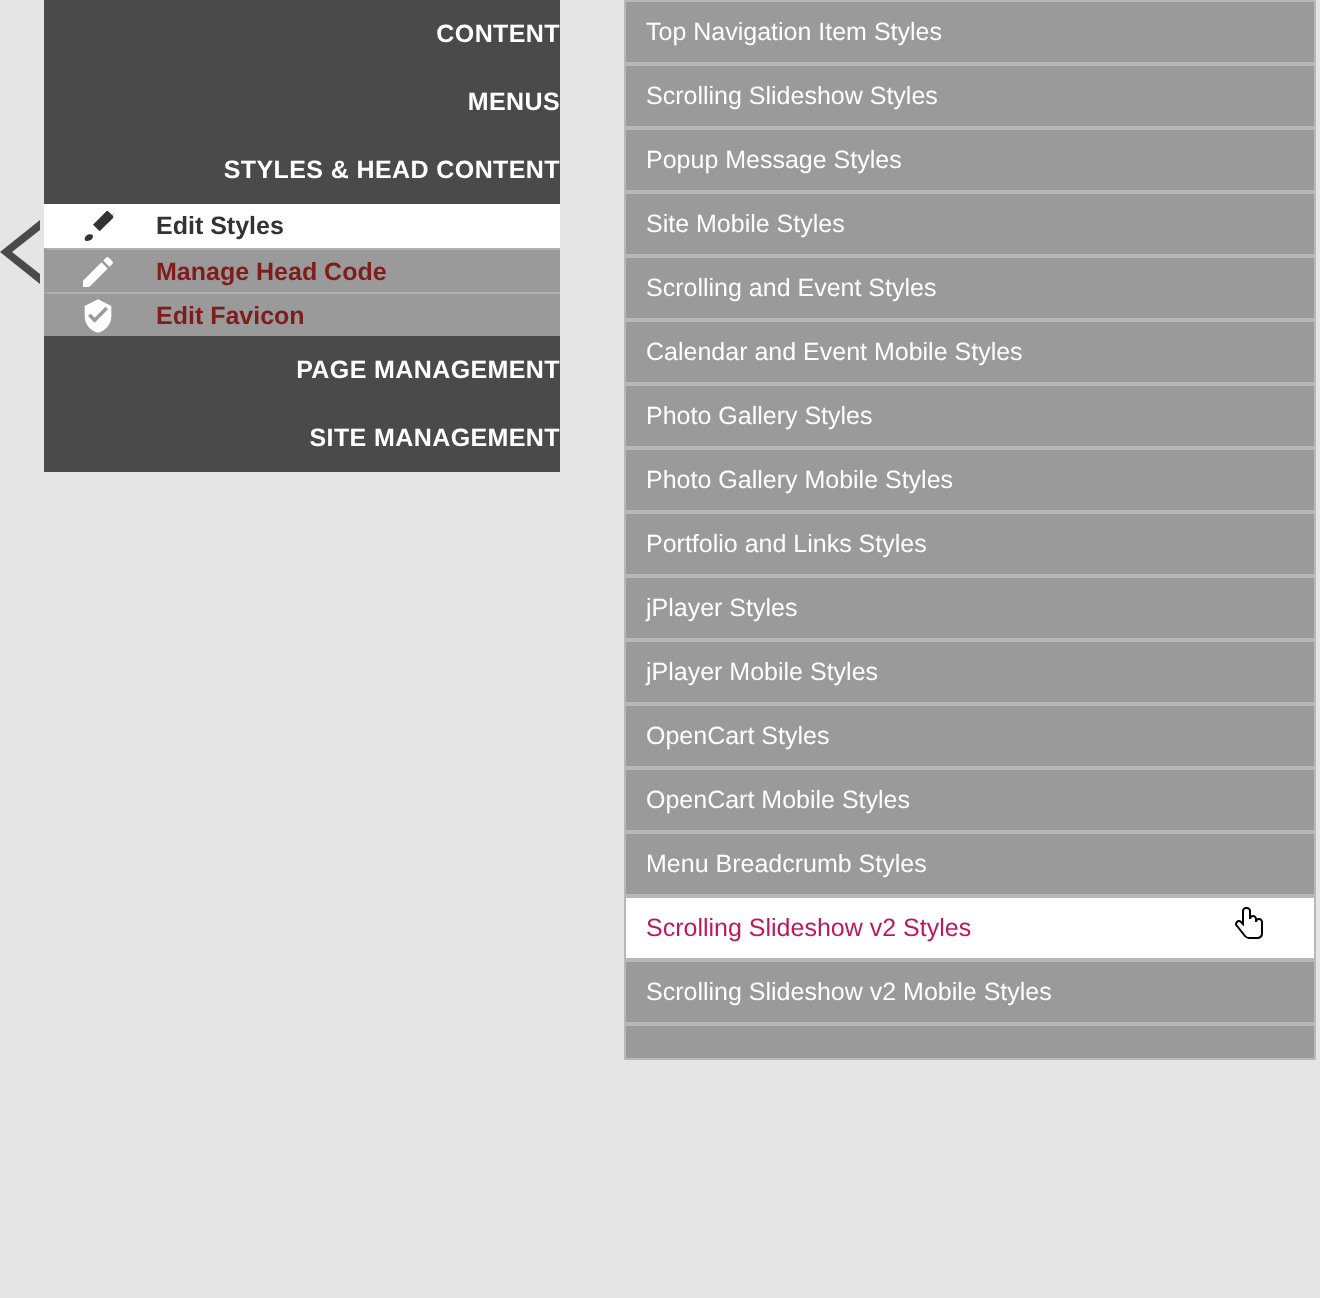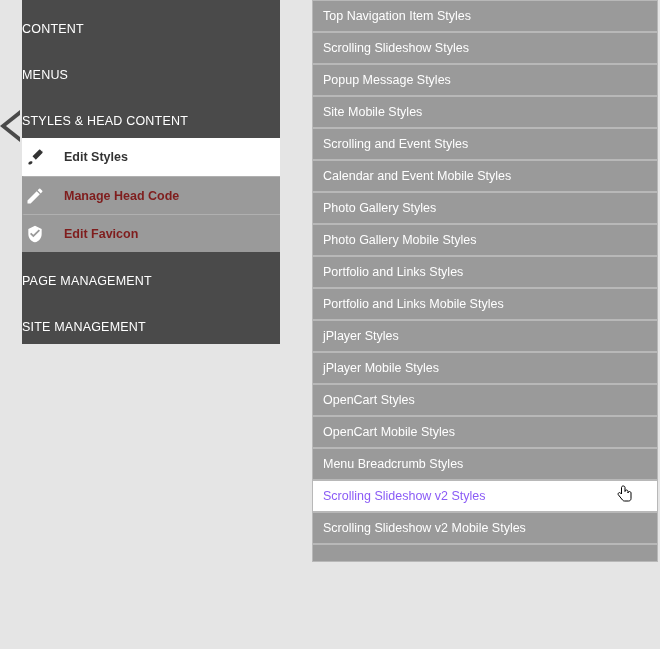--- a/index.html
+++ b/index.html
@@ -35,32 +35,32 @@
     top: 115px;
     width: 0;
     height: 0;
     border-top: 11px solid transparent;
     border-bottom: 11px solid transparent;
     border-right: 14px solid #e5e5e5;
     z-index: 6;
   }
   .section-header {
     color: #fff;
-    font-weight: normal;
+    font-weight: bold;
     font-size: 12.5px;
-    text-align: left;
+    text-align: right;
     padding: 10px 0 10px 0;
     letter-spacing: 0.2px;
     cursor: pointer;
-    margin-top: 12px;
   }
   .menu-item {
     display: flex;
     align-items: center;
-    height: 38px;
+    height: 22px;
+    padding-left: 14px;
     font-size: 12.5px;
     font-weight: bold;
     border-left: 2px solid rgba(255,255,255,0);
     cursor: pointer;
   }
   .menu-item.active {
     background: #fff;
     color: #333;
   }
   .menu-item.inactive {
@@ -89,21 +89,21 @@
     font-size: 12.5px;
     padding: 8px 10px;
     border: 1px solid #b8b8b8;
     border-top: 1px solid #b8b8b8;
     cursor: pointer;
     white-space: nowrap;
     overflow: hidden;
   }
   .style-item.hovered {
     background: #fff;
-    color: #8b5cf6;
+    color: #be185d;
     position: relative;
   }
   .cursor-hand {
     position: absolute;
     right: 22px;
     top: 50%;
     transform: translateY(-50%);
     width: 18px;
     height: 22px;
     pointer-events: none;
@@ -154,21 +154,20 @@
 <div class="right-panel" id="style-list">
     <div class="style-item"><span>Top Navigation Item Styles</span></div>
     <div class="style-item"><span>Scrolling Slideshow Styles</span></div>
     <div class="style-item"><span>Popup Message Styles</span></div>
     <div class="style-item"><span>Site Mobile Styles</span></div>
     <div class="style-item"><span>Scrolling and Event Styles</span></div>
     <div class="style-item"><span>Calendar and Event Mobile Styles</span></div>
     <div class="style-item"><span>Photo Gallery Styles</span></div>
     <div class="style-item"><span>Photo Gallery Mobile Styles</span></div>
     <div class="style-item"><span>Portfolio and Links Styles</span></div>
-    <div class="style-item"><span>Portfolio and Links Mobile Styles</span></div>
     <div class="style-item"><span>jPlayer Styles</span></div>
     <div class="style-item"><span>jPlayer Mobile Styles</span></div>
     <div class="style-item"><span>OpenCart Styles</span></div>
     <div class="style-item"><span>OpenCart Mobile Styles</span></div>
     <div class="style-item"><span>Menu Breadcrumb Styles</span></div>
     <div class="style-item hovered"><span>Scrolling Slideshow v2 Styles</span><span class="cursor-hand"><svg width="16" height="20" viewBox="0 0 16 20">
           <path fill="#fff" stroke="#000" stroke-width="1" d="M6 1c-.8 0-1.5.7-1.5 1.5V9l-1-1c-.6-.6-1.5-.6-2 0s-.6 1.5 0 2l4 5c.5.6 1 1 2 1h4c1.5 0 2.5-1 2.5-2.5V8c0-.8-.7-1.5-1.5-1.5S11 7.2 11 8V6.5c0-.8-.7-1.5-1.5-1.5S8 5.7 8 6.5V2.5C8 1.7 7.3 1 6.5 1H6z"></path>
         </svg></span></div>
     <div class="style-item"><span>Scrolling Slideshow v2 Mobile Styles</span></div>
     <div class="style-item"></div>

